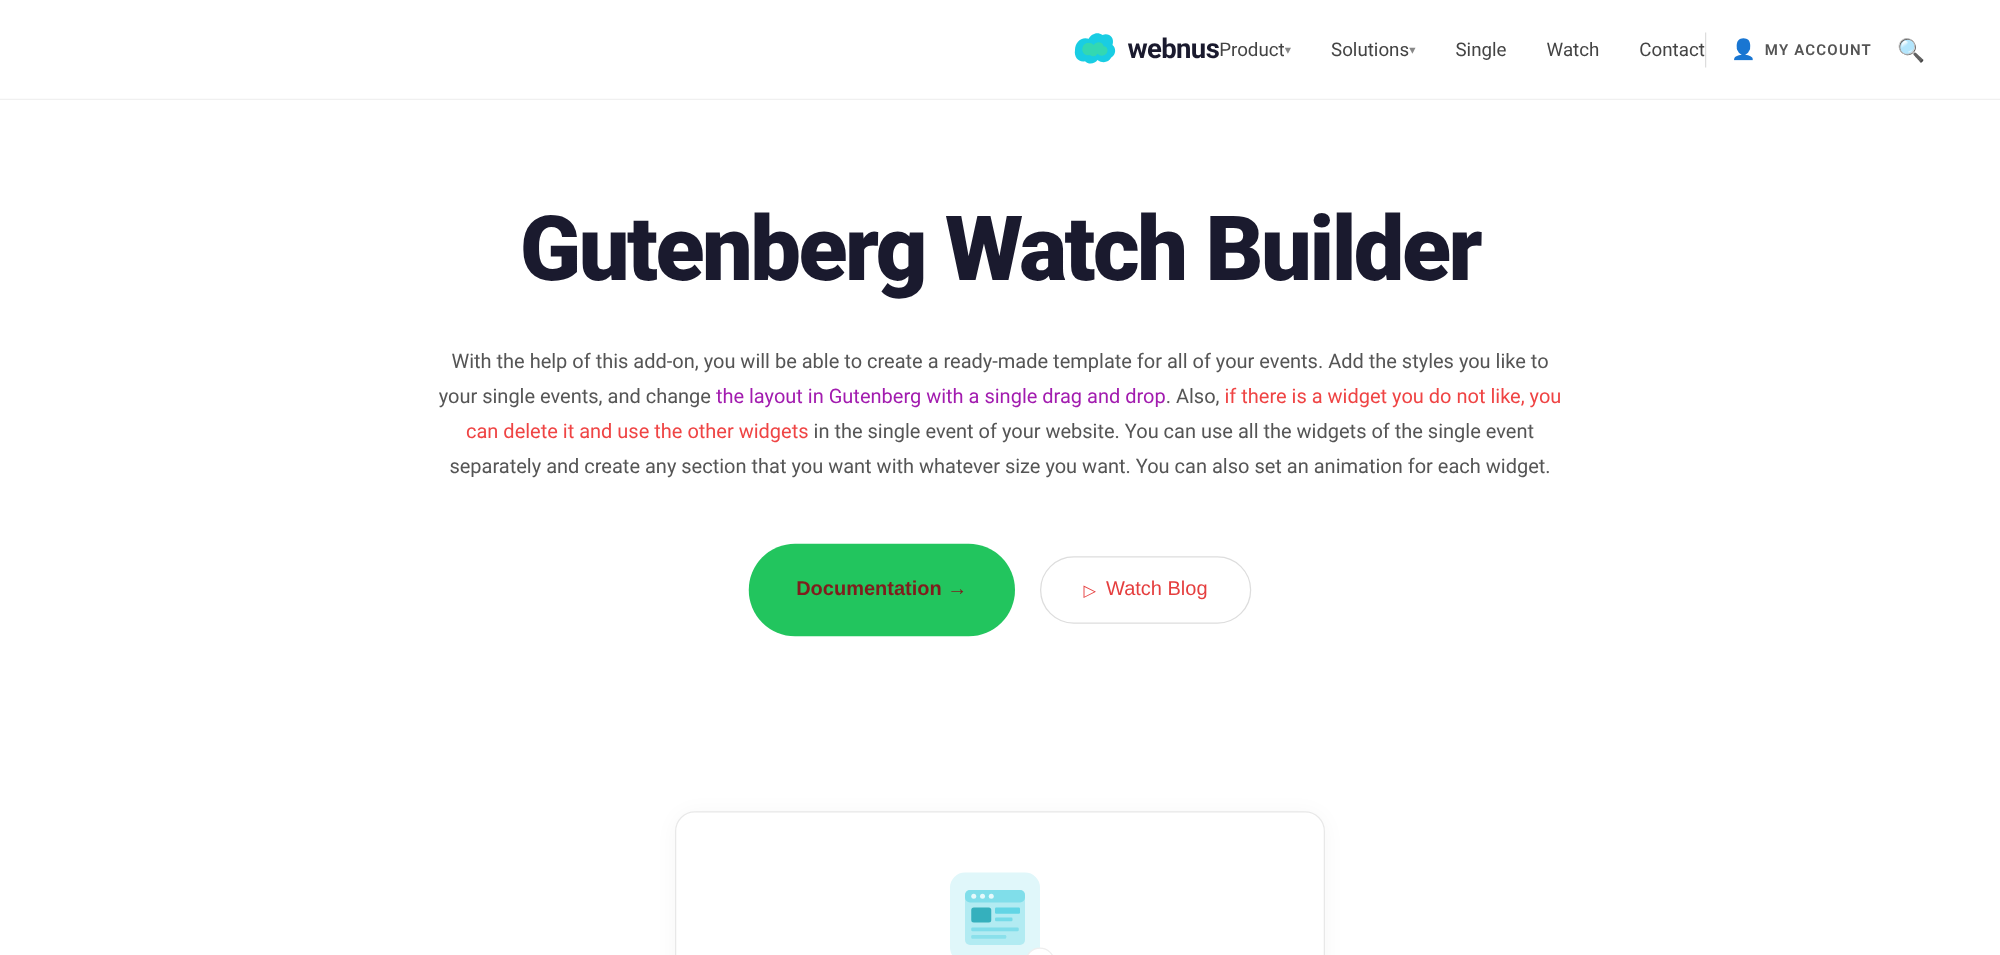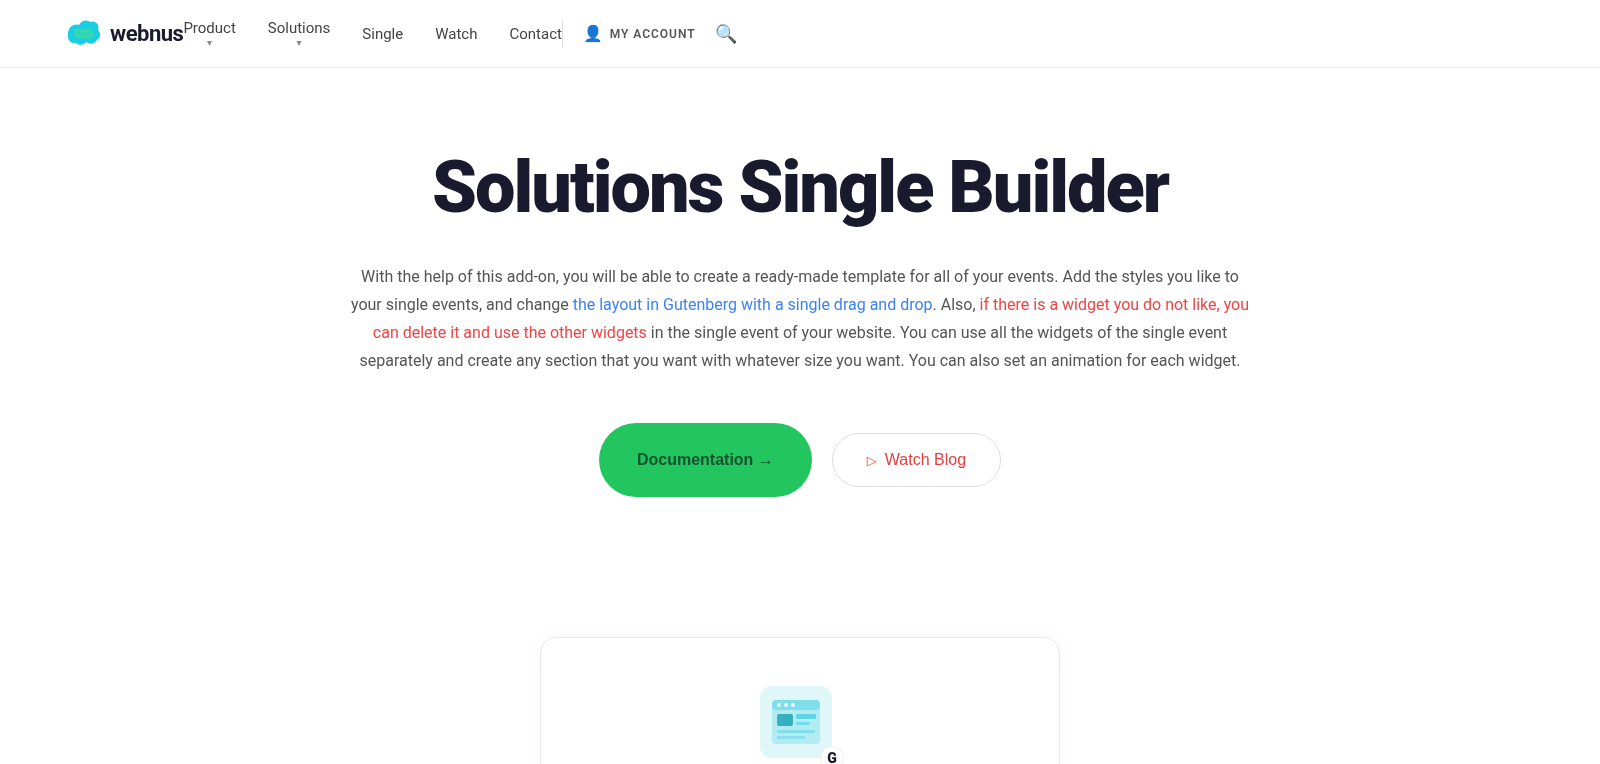--- a/index.html
+++ b/index.html
@@ -13,23 +13,23 @@
       color: #1a1a2e;
       width: 1600px;
       min-height: 764px;
       overflow-x: hidden;
     }
 
     
     nav {
       display: flex;
       align-items: center;
-      justify-content: flex-start;
+      justify-content: flex-end;
       padding: 0 60px;
-      height: 68px;
+      height: 80px;
       border-bottom: 1px solid #f0f0f0;
       position: sticky;
       top: 0;
       background: #fff;
       z-index: 100;
     }
     .nav-logo {
       display: flex;
       align-items: center;
       gap: 8px;
@@ -51,21 +51,20 @@
       gap: 32px;
     }
     .nav-link {
       font-size: 15px;
       color: #444;
       text-decoration: none;
       display: flex;
       align-items: center;
       gap: 0;
       cursor: pointer;
-      flex-direction: column;
     }
     .chevron {
       font-size: 10px;
       color: #888;
     }
     .nav-right {
       display: flex;
       align-items: center;
       gap: 20px;
     }
@@ -109,35 +108,35 @@
       margin-bottom: 36px;
     }
     .hero-description {
       font-size: 16px;
       color: #555;
       line-height: 1.75;
       max-width: 900px;
       margin: 0 auto 48px;
     }
     .hero-description span.highlight-blue {
-      color: #3b82f6;
+      color: #a21caf;
     }
     .hero-description span.highlight-red {
       color: #ef4444;
     }
     .hero-buttons {
       display: flex;
       align-items: center;
       justify-content: center;
       gap: 20px;
       margin-bottom: 80px;
     }
     .btn-documentation {
       background: #22c55e;
-      color: #14532d;
+      color: #7f1d1d;
       border: none;
       border-radius: 50px;
       padding: 28px 38px;
       font-size: 16px;
       font-weight: 600;
       cursor: pointer;
       display: flex;
       align-items: center;
       gap: 8px;
     }
@@ -248,21 +247,21 @@
     <div class="nav-divider"></div>
     <div class="my-account">
       <span class="account-icon">👤</span>
       <span>MY ACCOUNT</span>
     </div>
     <span class="search-icon">🔍</span>
   </div>
 </nav>
 
 <section class="hero">
-  <h1 class="hero-title">Solutions Single Builder</h1>
+  <h1 class="hero-title">Gutenberg Watch Builder</h1>
   <p class="hero-description">
     With the help of this add-on, you will be able to create a ready-made template for all of your events. Add the styles you like to your single events, and change <span class="highlight-blue">the layout in Gutenberg with a single drag and drop</span>. Also, <span class="highlight-red">if there is a widget you do not like, you can delete it and use the other widgets</span> in the single event of your website. You can use all the widgets of the single event separately and create any section that you want with whatever size you want. You can also set an animation for each widget.
   </p>
   <div class="hero-buttons">
     <button class="btn-documentation">Documentation →</button>
     <button class="btn-watch-video">
       <span class="play-icon">▷</span>
       <span>Watch Blog</span>
     </button>
   </div>

